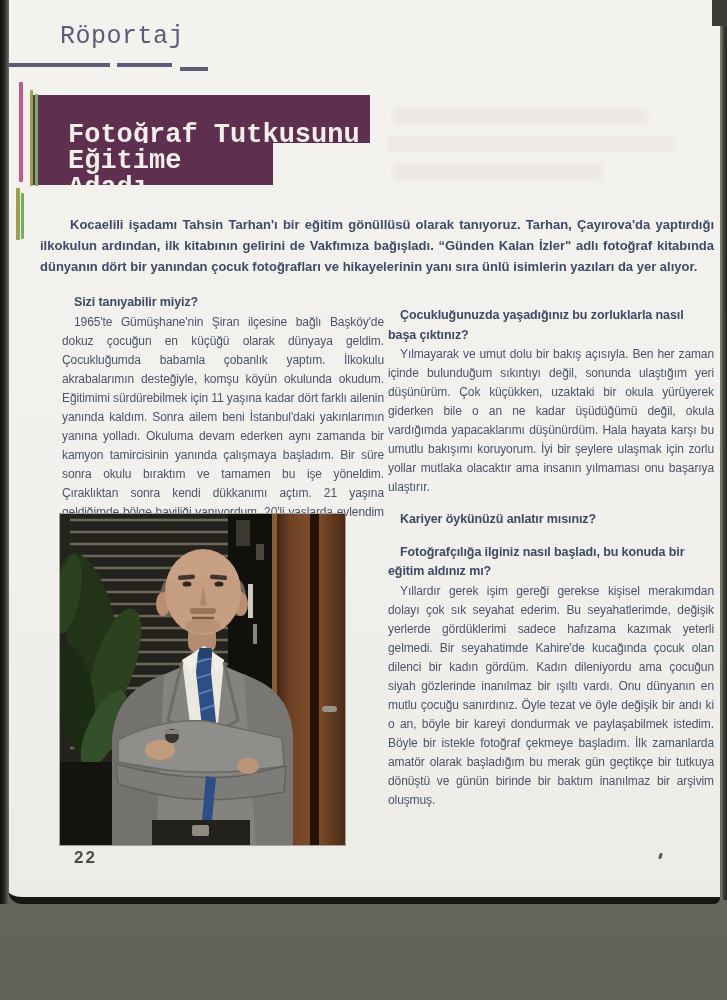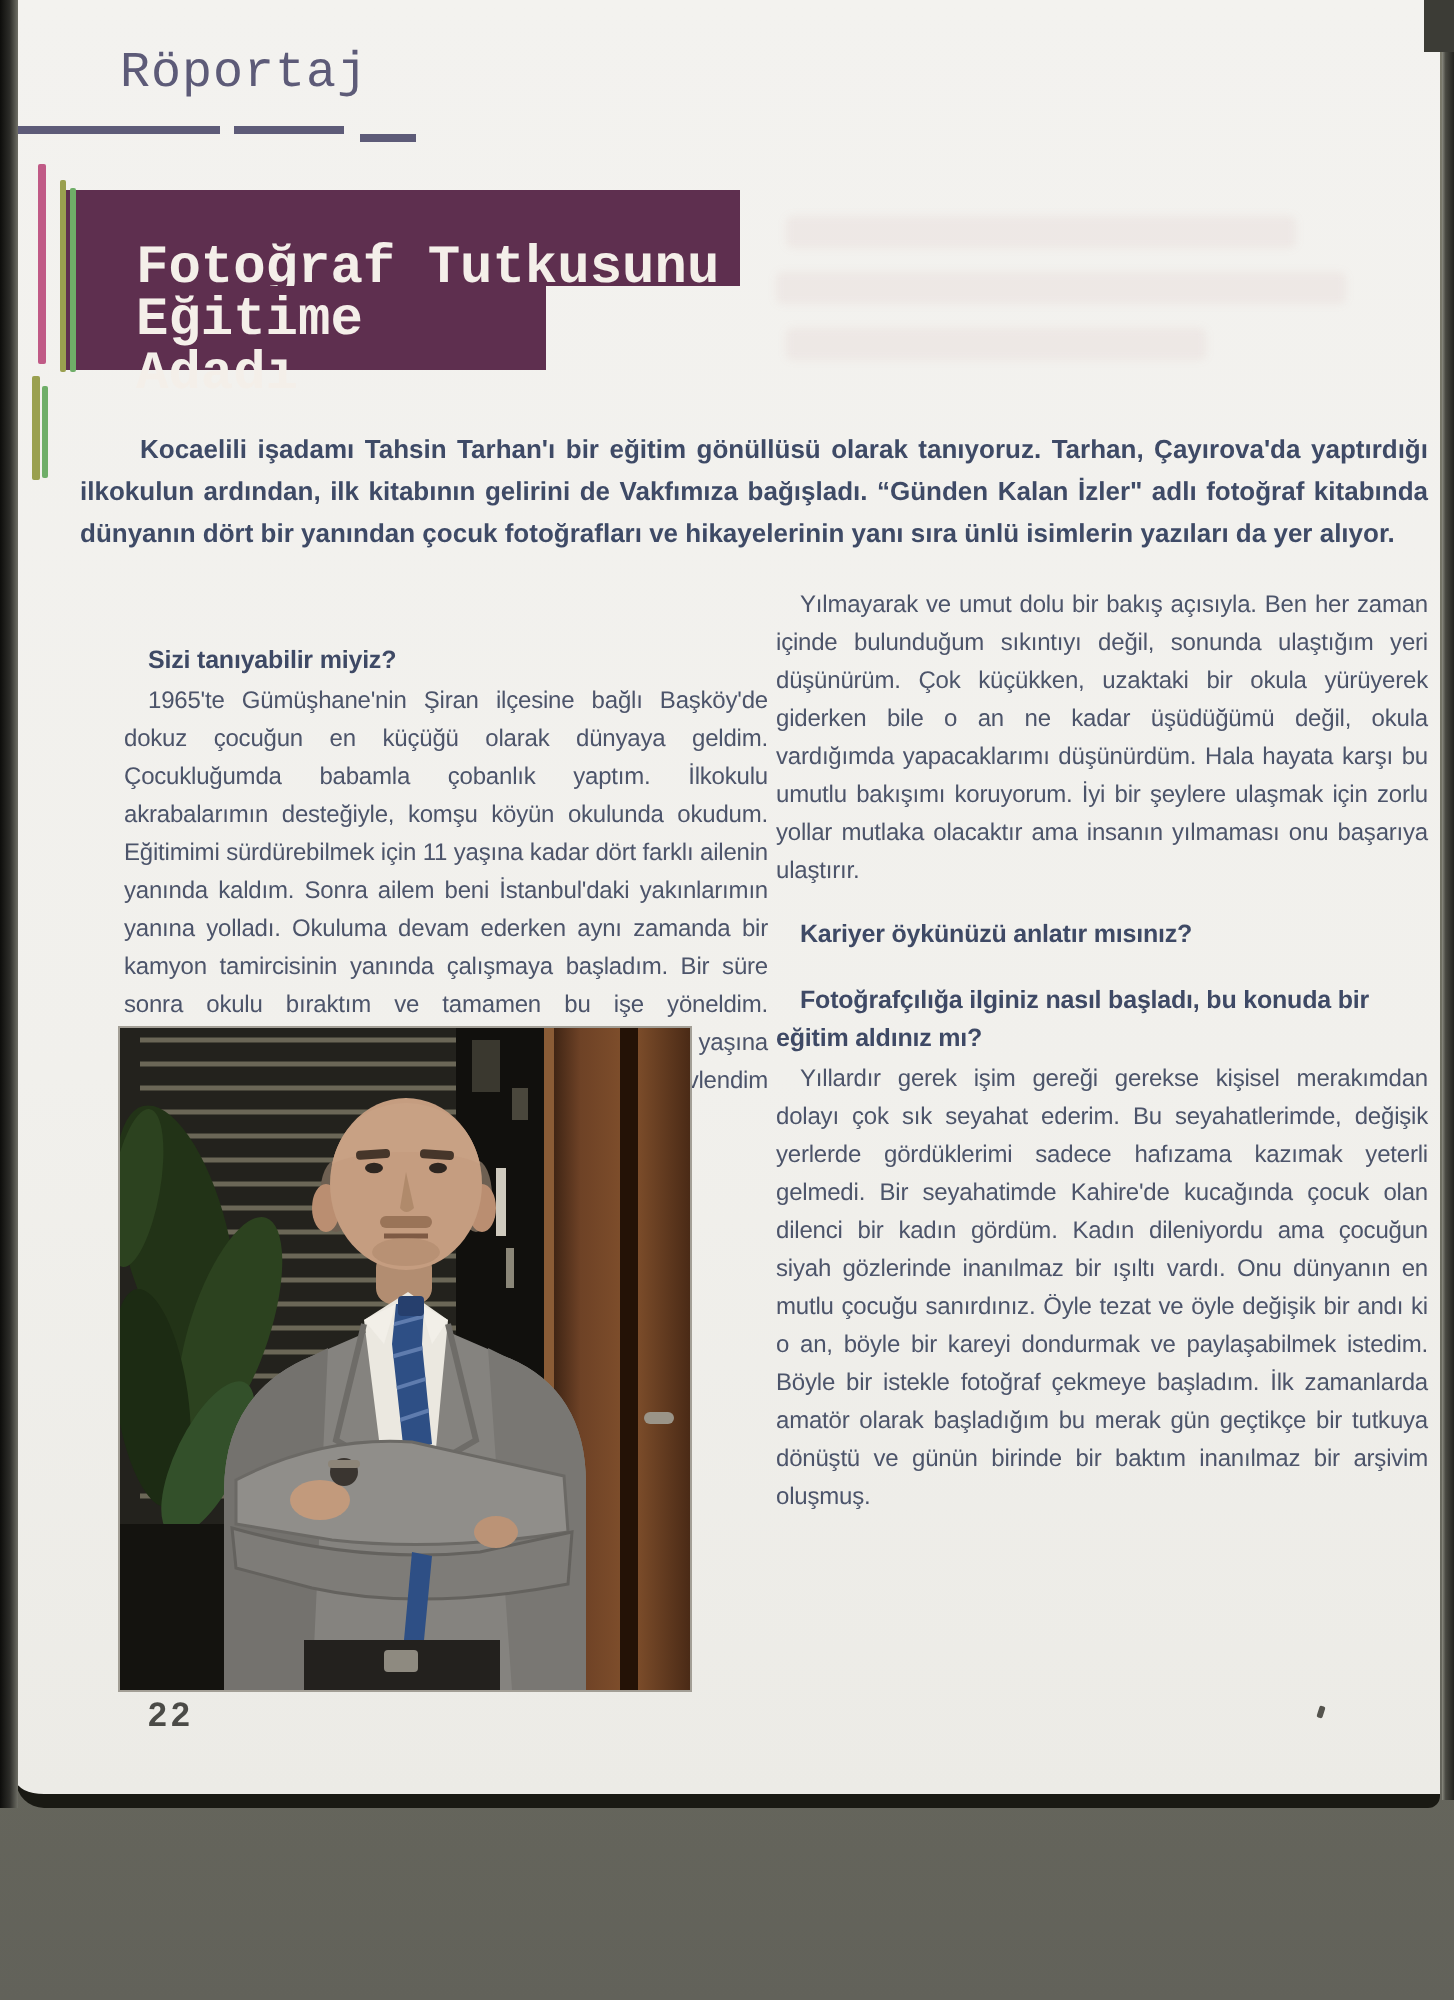--- a/index.html
+++ b/index.html
@@ -38,21 +38,21 @@
   .tb1{left:25px;top:95px;width:337px;height:48px;}
   .tb2{left:25px;top:143px;width:240px;height:42px;}
   .tb2 span{padding-top:5px;}
   
   .intro{position:absolute;left:32px;top:214px;width:674px;margin:0;
         font-size:13px;font-weight:bold;line-height:21px;color:#3e4a66;
         text-align:justify;text-indent:30px;}
   
   .col{position:absolute;top:293px;font-size:12px;line-height:19px;
         color:#4c546a;letter-spacing:-0.1px;}
-  .col-left{left:54px;width:322px;margin-top:28px;}
+  .col-left{left:54px;width:322px;}
   .col-right{left:380px;width:326px;}
   .q-head{margin:0;font-size:12.5px;font-weight:bold;line-height:19.5px;
         color:#3e4965;text-indent:12px;}
   .q-head.spaced{margin-top:13px;}
   .answer{margin:0;text-align:justify;text-indent:12px;}
   .pullquote{margin:0;font-size:12.5px;font-weight:bold;line-height:19.5px;
         color:#3e4965;text-indent:12px;}
   
   .photo{position:absolute;left:52px;top:514px;width:285px;height:331px;
         outline:1px solid #a39f96;background:#26241f;}
@@ -204,20 +204,21 @@
           <ellipse cx="159" cy="70" rx="4.5" ry="2.6" fill="#2e2620"></ellipse>
           <path d="M143,72 L140,90 Q143,94 147,90 Z" fill="#b08a6b"></path>
           <rect x="130" y="94" width="26" height="6" rx="3" fill="#9a7458"></rect>
           <line x1="132" y1="104" x2="154" y2="104" stroke="#7e5a44" stroke-width="2.5"></line>
           <ellipse cx="143" cy="112" rx="17" ry="7" fill="#b18a6d" opacity="0.65"></ellipse>
         </g>
       </svg>
     </div>
 
     <div class="col col-right">
+      <p class="q-head spaced">Çocukluğunuzda yaşadığınız bu zorluklarla nasıl başa çıktınız?</p>
       <p class="answer">Yılmayarak ve umut dolu bir bakış açısıyla. Ben her zaman içinde bulunduğum sıkıntıyı değil, sonunda ulaştığım yeri düşünürüm. Çok küçükken, uzaktaki bir okula yürüyerek giderken bile o an ne kadar üşüdüğümü değil, okula vardığımda yapacaklarımı düşünürdüm. Hala hayata karşı bu umutlu bakışımı koruyorum. İyi bir şeylere ulaşmak için zorlu yollar mutlaka olacaktır ama insanın yılmaması onu başarıya ulaştırır.</p>
       <p class="q-head spaced">Kariyer öykünüzü anlatır mısınız?</p>
       <p class="q-head spaced">Fotoğrafçılığa ilginiz nasıl başladı, bu konuda bir eğitim aldınız mı?</p>
       <p class="answer">Yıllardır gerek işim gereği gerekse kişisel merakımdan dolayı çok sık seyahat ederim. Bu seyahatlerimde, değişik yerlerde gördüklerimi sadece hafızama kazımak yeterli gelmedi. Bir seyahatimde Kahire'de kucağında çocuk olan dilenci bir kadın gördüm. Kadın dileniyordu ama çocuğun siyah gözlerinde inanılmaz bir ışıltı vardı. Onu dünyanın en mutlu çocuğu sanırdınız. Öyle tezat ve öyle değişik bir andı ki o an, böyle bir kareyi dondurmak ve paylaşabilmek istedim. Böyle bir istekle fotoğraf çekmeye başladım. İlk zamanlarda amatör olarak başladığım bu merak gün geçtikçe bir tutkuya dönüştü ve günün birinde bir baktım inanılmaz bir arşivim oluşmuş.</p>
     </div>
 
     <div class="page-num">22</div>
     <div class="speck"></div>
 
     <div class="mark m1"></div>

